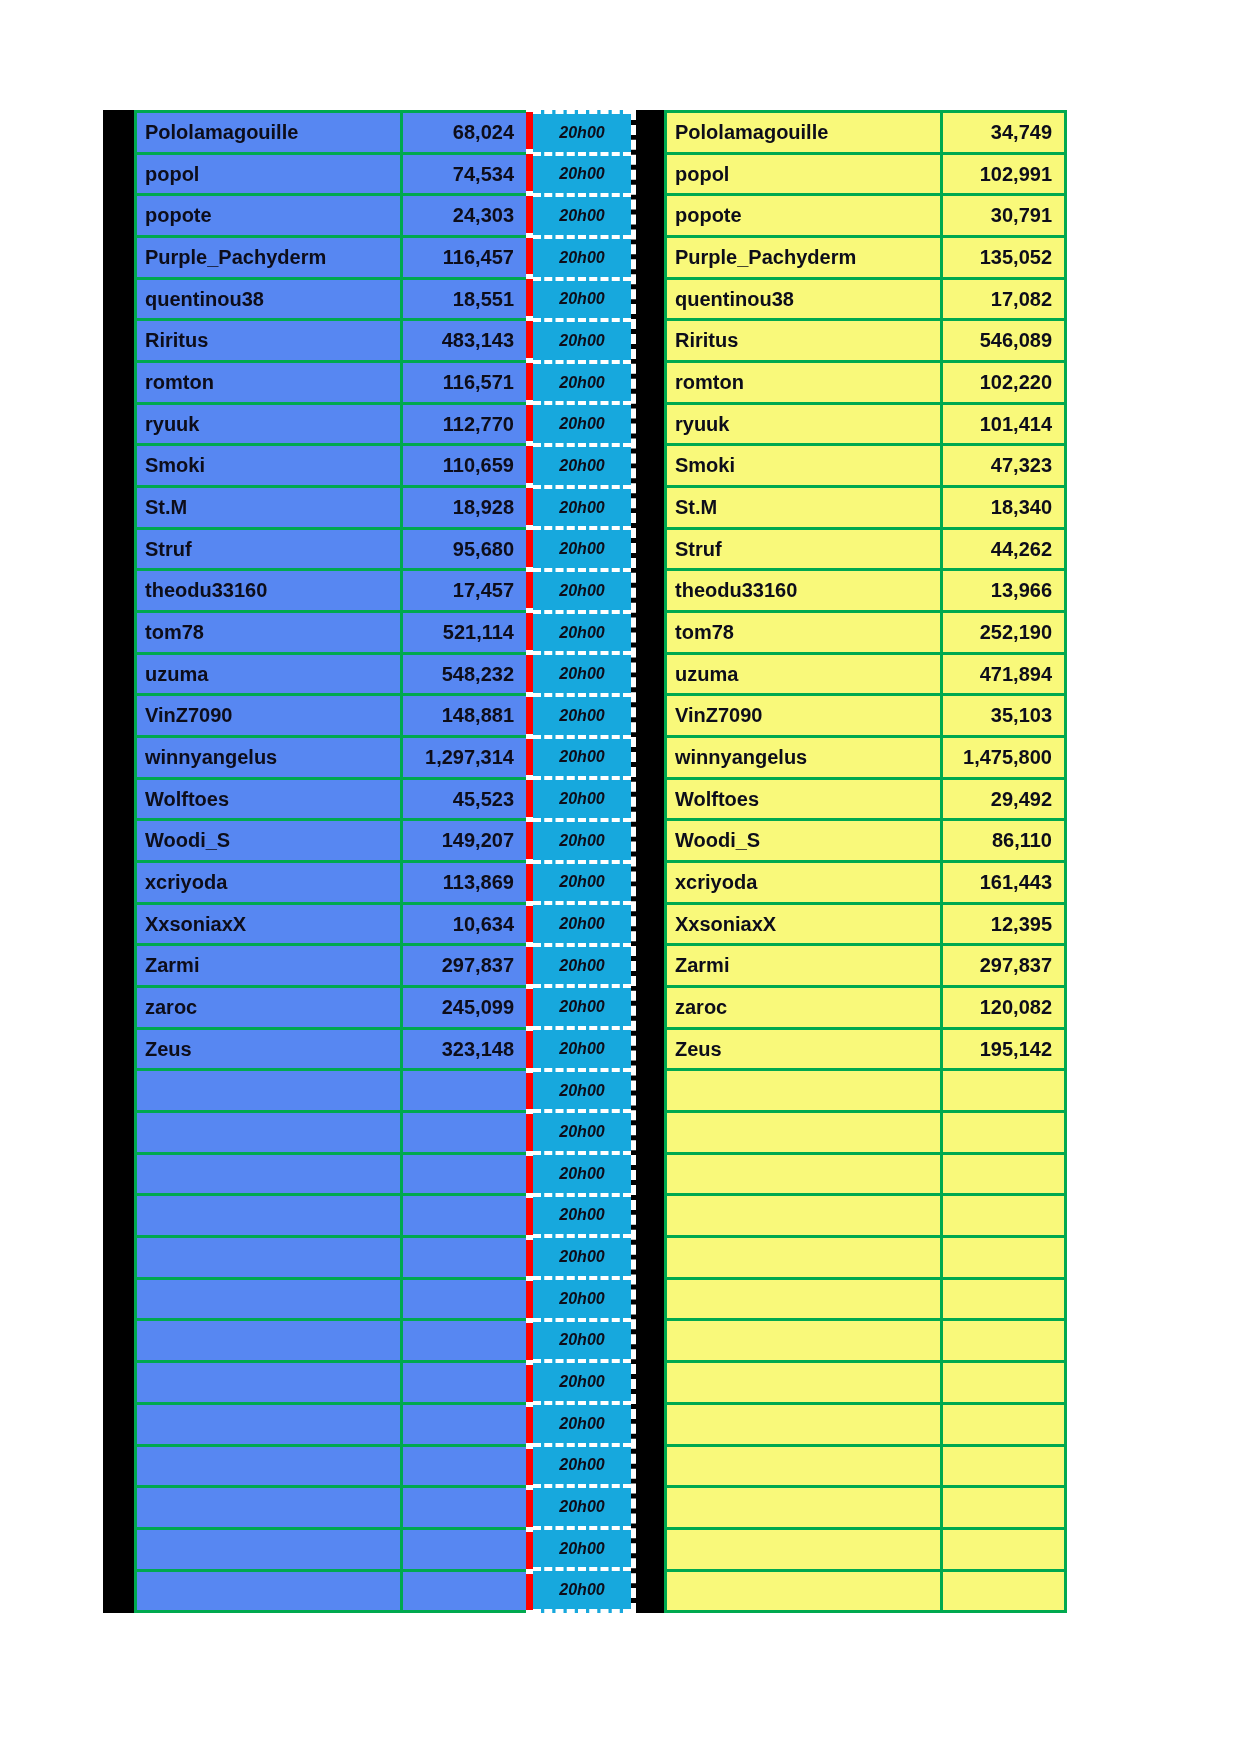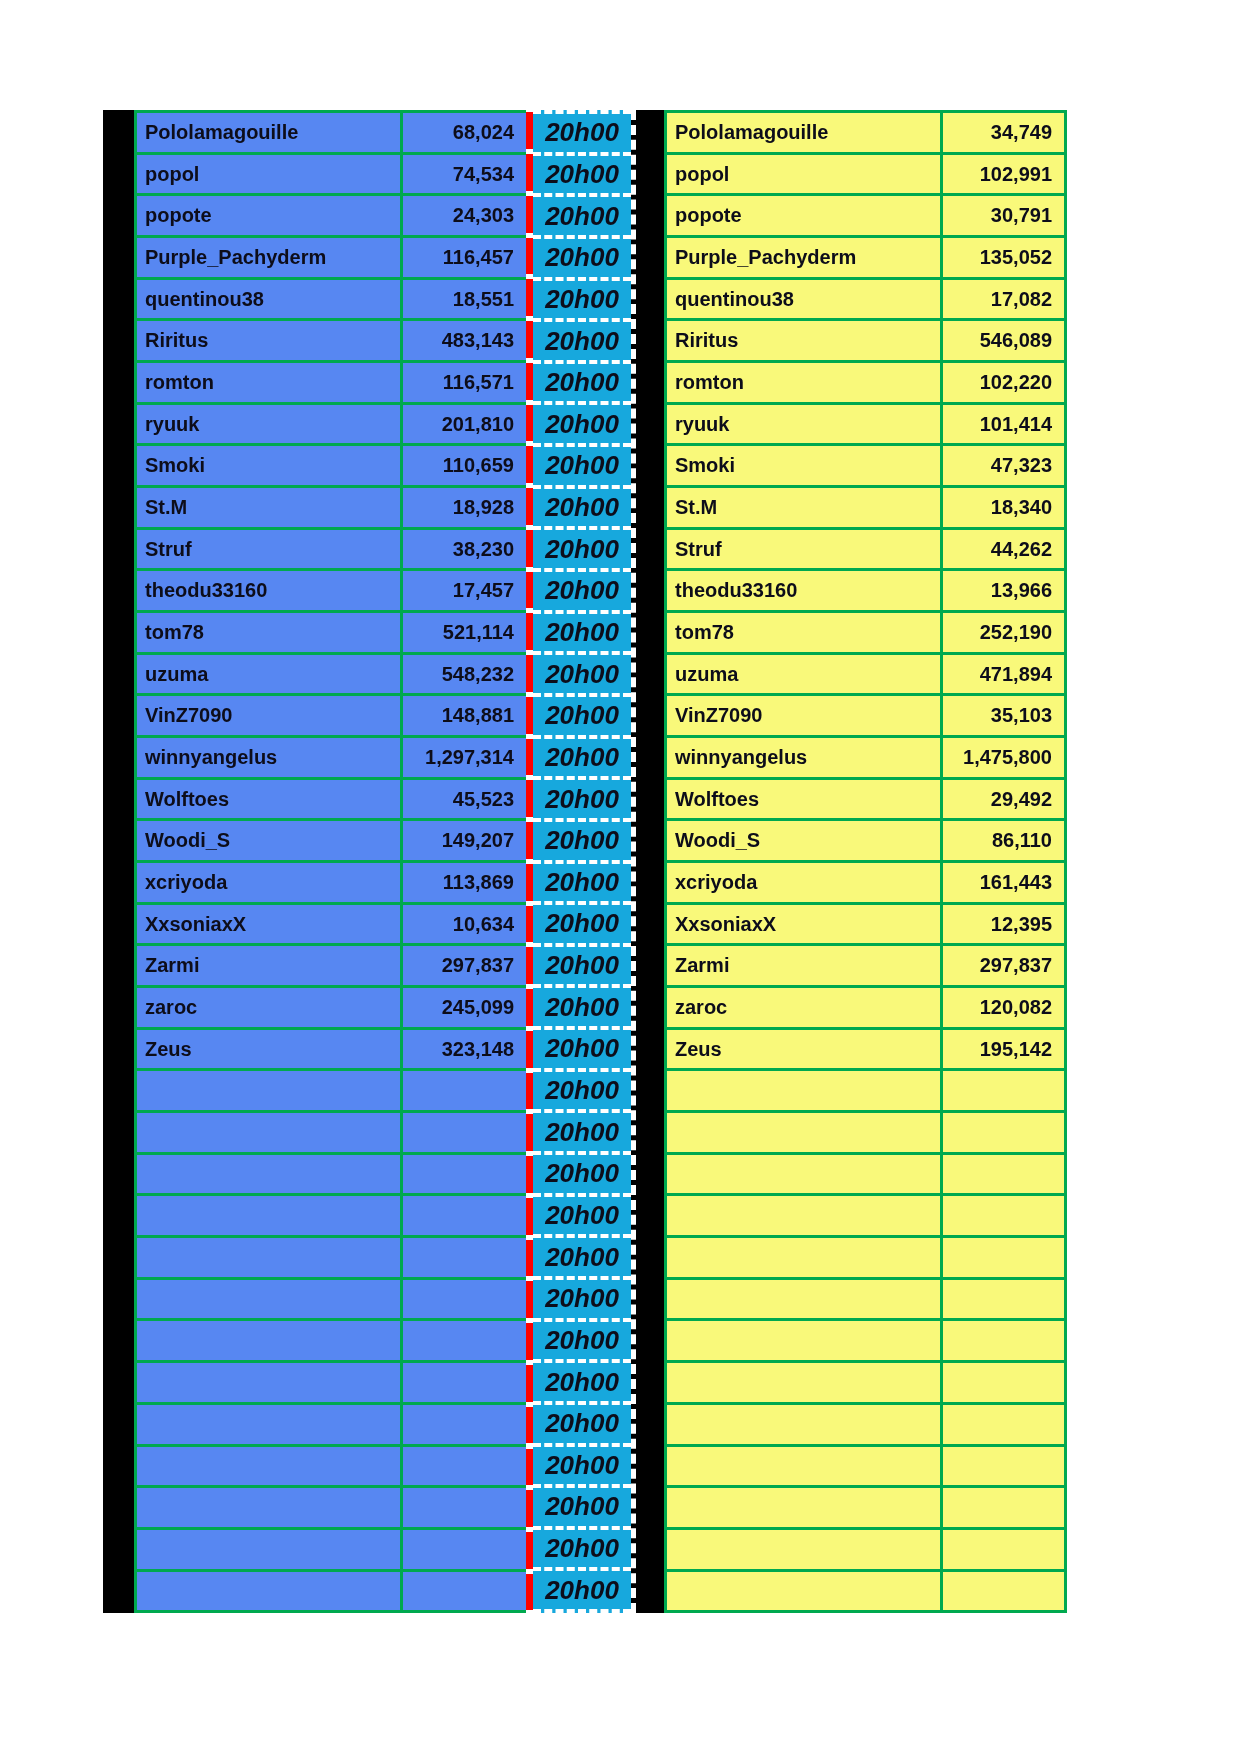--- a/index.html
+++ b/index.html
@@ -103,21 +103,21 @@
   .time-cell {
     flex: 1;
     min-height: 0;
     background: var(--cell-cyan, #17a8dd);
     border-top: 4px dashed var(--dash-white, #ffffff);
     display: flex;
     align-items: center;
     justify-content: center;
     font-weight: 700;
     font-style: italic;
-    font-size: 26px;
+    font-size: 16px;
     color: var(--text-black, #0d0d1a);
   }
   .time-cell:last-child {
     border-bottom: 4px dashed var(--dash-white, #ffffff);
   }
 </style>
 </head>
 <body>
 
 <div class="page">
@@ -156,36 +156,36 @@
         <div class="cell num">483,143</div>
       </div>
 
       <div class="t-row">
         <div class="cell name">romton</div>
         <div class="cell num">116,571</div>
       </div>
 
       <div class="t-row">
         <div class="cell name">ryuuk</div>
-        <div class="cell num">201,810</div>
+        <div class="cell num">112,770</div>
       </div>
 
       <div class="t-row">
         <div class="cell name">Smoki</div>
         <div class="cell num">110,659</div>
       </div>
 
       <div class="t-row">
         <div class="cell name">St.M</div>
         <div class="cell num">18,928</div>
       </div>
 
       <div class="t-row">
         <div class="cell name">Struf</div>
-        <div class="cell num">38,230</div>
+        <div class="cell num">95,680</div>
       </div>
 
       <div class="t-row">
         <div class="cell name">theodu33160</div>
         <div class="cell num">17,457</div>
       </div>
 
       <div class="t-row">
         <div class="cell name">tom78</div>
         <div class="cell num">521,114</div>

